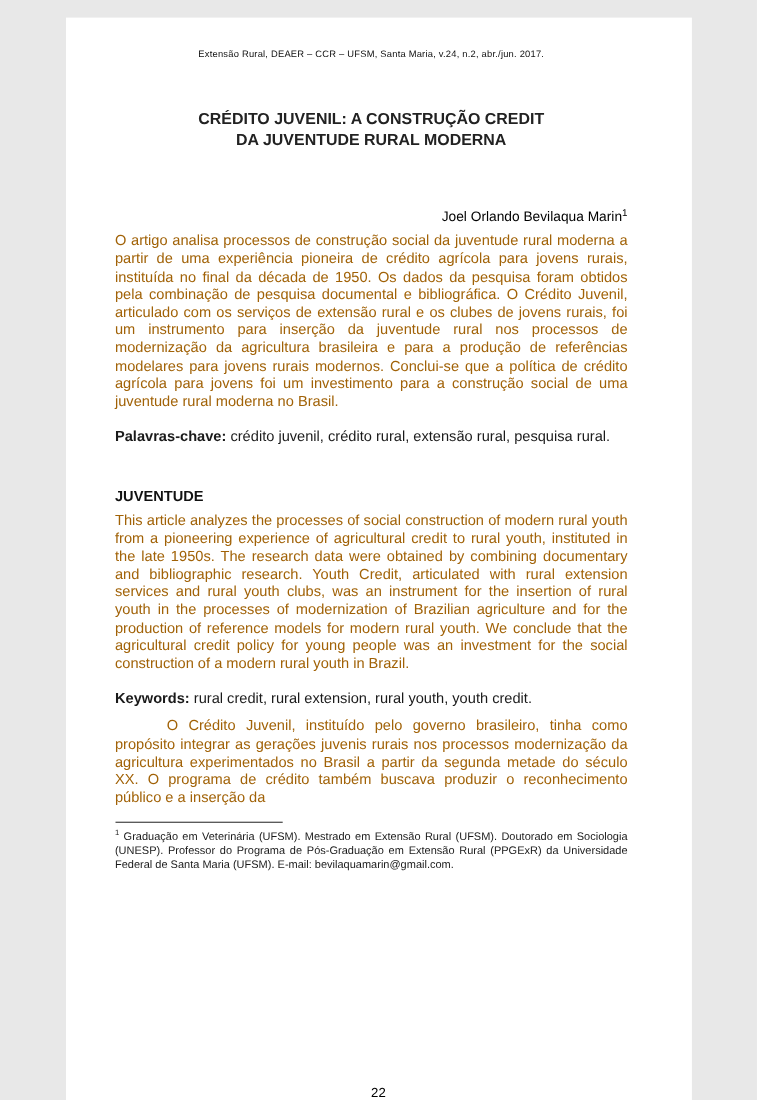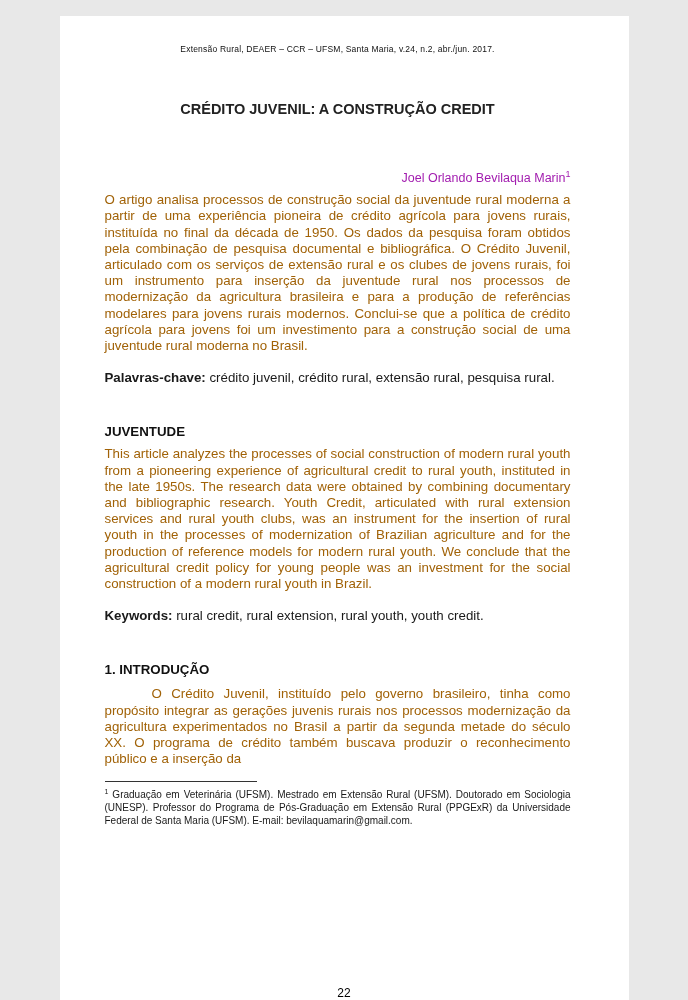--- a/index.html
+++ b/index.html
@@ -27,21 +27,21 @@
     font-size: 14.5px;
     font-weight: bold;
     line-height: 19px;
     color: #222;
   }
   .title-line { display: block; }
   .author {
     margin-top: 50px;
     text-align: right;
     font-size: 12.5px;
-    color: #a21caf;
+    color: #000000;
   }
   .author sup { font-size: 9px; }
   .section-heading {
     margin-top: 56px;
     font-size: 13.3px;
     font-weight: bold;
     color: #111;
   }
   .section-heading.tight { margin-top: 38px; }
   .centered-title {
@@ -90,20 +90,21 @@
 </style>
 </head>
 <body>
 
 <div class="page">
 
   <div class="journal-header">Extensão Rural, DEAER – CCR – UFSM, Santa Maria, v.24, n.2, abr./jun. 2017.</div>
 
   <h1 class="title">
     <span class="title-line">CRÉDITO JUVENIL: A CONSTRUÇÃO CREDIT</span>
+    <span class="title-line">DA JUVENTUDE RURAL MODERNA</span>
   </h1>
 
   <div class="author">
     <span>Joel Orlando Bevilaqua Marin</span><sup>1</sup>
   </div>
 
 
   <p class="body-par">O artigo analisa processos de construção social da juventude rural moderna a partir de uma experiência pioneira de crédito agrícola para jovens rurais, instituída no final da década de 1950. Os dados da pesquisa foram obtidos pela combinação de pesquisa documental e bibliográfica. O Crédito Juvenil, articulado com os serviços de extensão rural e os clubes de jovens rurais, foi um instrumento para inserção da juventude rural nos processos de modernização da agricultura brasileira e para a produção de referências modelares para jovens rurais modernos. Conclui-se que a política de crédito agrícola para jovens foi um investimento para a construção social de uma juventude rural moderna no Brasil.</p>
 
   <p class="keywords-line">
@@ -112,21 +113,20 @@
 
 
   <h2 class="section-heading tight">JUVENTUDE</h2>
 
   <p class="body-par">This article analyzes the processes of social construction of modern rural youth from a pioneering experience of agricultural credit to rural youth, instituted in the late 1950s. The research data were obtained by combining documentary and bibliographic research. Youth Credit, articulated with rural extension services and rural youth clubs, was an instrument for the insertion of rural youth in the processes of modernization of Brazilian agriculture and for the production of reference models for modern rural youth. We conclude that the agricultural credit policy for young people was an investment for the social construction of a modern rural youth in Brazil.</p>
 
   <p class="keywords-line">
     <strong>Keywords:</strong><span> rural credit, rural extension, rural youth, youth credit.</span>
   </p>
 
-  <h2 class="section-heading tight">1. INTRODUÇÃO</h2>
 
   <p class="body-par indent">O Crédito Juvenil, instituído pelo governo brasileiro, tinha como propósito integrar as gerações juvenis rurais nos processos modernização da agricultura experimentados no Brasil a partir da segunda metade do século XX. O programa de crédito também buscava produzir o reconhecimento público e a inserção da</p>
 
   <div class="footnote-area">
     <div class="footnote-rule"></div>
     <p class="footnote-text">
       <sup>1</sup><span> Graduação em Veterinária (UFSM). Mestrado em Extensão Rural (UFSM). Doutorado em Sociologia (UNESP). Professor do Programa de Pós-Graduação em Extensão Rural (PPGExR) da Universidade Federal de Santa Maria (UFSM). E-mail: bevilaquamarin@gmail.com.</span>
     </p>
   </div>
 

